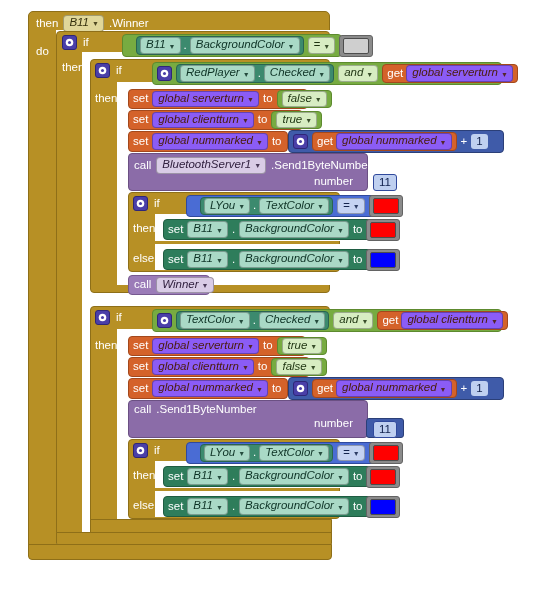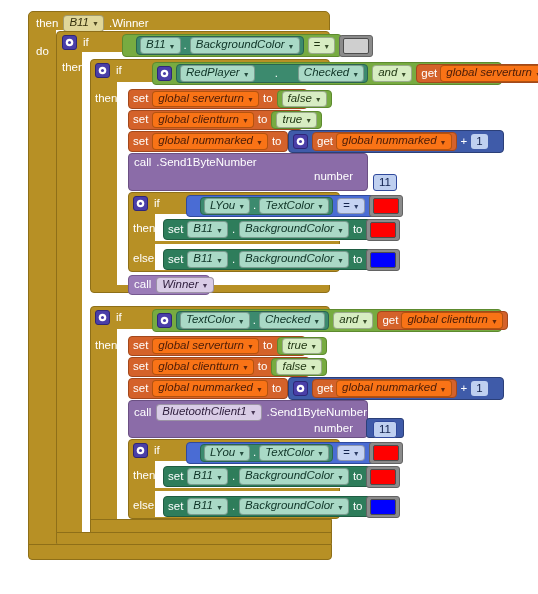--- a/index.html
+++ b/index.html
@@ -28,21 +28,21 @@
   .c-logic{background:#77AB41;border:1px solid #5d8a2e;}
   .c-compare{background:#4A6CD4;border:1px solid #30499c;}
   .c-math {background:#3F5BA9;border:1px solid #2b3f78;}
   .c-var  {background:#D4622A;border:1px solid #a3481c;}
   .c-comp {background:#3C8A6E;border:1px solid #2a6450;}
   .c-comp-set{background:#2E7D5B;border:1px solid #1f5c42;}
   .c-bt   {background:#8B6CA8;border:1px solid #6b5083;}
   .c-proc {background:#9B7CB8;border:1px solid #76598f;}
   .fld-greenl{background:#D7EDC2;color:#1d3310;}
   .fld-teal{background:#A9D9C6;color:#0e3326;}
-  .fld-orange{background:#f97316;color:#4a1c08;}
+  .fld-orange{background:#8b5cf6;color:#4a1c08;}
   .fld-purple{background:#D9CCE6;color:#31203f;}
   .fld-blue{background:#C5D2F2;color:#13224d;}
   .fld-num{background:#BFD0F0;color:#10204c;border-radius:3px;padding:1px 5px 2px;}
   .fld-gold{background:#E0D79A;color:#35300d;}
 
   
   .gear{
     width:13px;height:13px;border-radius:3px;background:#4A3FA8;
     border:1px solid #2e2678;display:inline-flex;align-items:center;
     justify-content:center;flex:none;
@@ -121,21 +121,21 @@
   <span class="lbl">if</span>
 </div>
 
 <div class="blk c-logic row" style="left:152px;top:62px;width:350px;height:23px;padding:0 4px;gap:4px;">
   <span class="gear">
     <svg width="9" height="9" viewBox="0 0 10 10">
         <circle cx="5" cy="5" r="4.2" fill="#ffffff"></circle>
         <circle cx="5" cy="5" r="1.7" fill="#4A3FA8"></circle>
       </svg>
   </span>
-  <div class="blk c-comp row" style="position:relative;left:0;top:0;height:19px;padding:0 3px;gap:20px;display:flex;">
+  <div class="blk c-comp row" style="position:relative;left:0;top:0;height:19px;padding:0 3px;gap:3px;display:flex;">
     <span class="fld fld-teal">
       <span>RedPlayer</span>
       <span class="caret">▼</span>
     </span>
     <span class="lbl">.</span>
     <span class="fld fld-teal">
       <span>Checked</span>
       <span class="caret">▼</span>
     </span>
   </div>
@@ -206,20 +206,24 @@
       <span class="caret">▼</span>
     </span>
   </div>
   <span class="lbl">+</span>
   <span class="fld-num">1</span>
 </div>
 
 <div class="blk c-bt" style="left:128px;top:153px;width:240px;height:38px;">
   <div class="row" style="padding:3px 5px 0 5px;gap:5px;">
     <span class="lbl">call</span>
+    <span class="fld fld-purple">
+      <span>BluetoothServer1</span>
+      <span class="caret">▼</span>
+    </span>
     <span class="lbl">.Send1ByteNumber</span>
   </div>
   <div class="row" style="justify-content:flex-end;padding:2px 4px 0 0;gap:5px;">
     <span class="lbl">number</span>
     <span class="notch"></span>
   </div>
 </div>
 <span class="fld-num" style="position:absolute;left:373px;top:174px;border:1px solid #30499c;">11</span>
 <div style="position:absolute;left:366px;top:171px;width:36px;height:18px;background:#3F5BA9;border:1px solid #2b3f78;border-radius:3px;z-index:-1;"></div>
 
@@ -401,24 +405,20 @@
       <span class="caret">▼</span>
     </span>
   </div>
   <span class="lbl">+</span>
   <span class="fld-num">1</span>
 </div>
 
 <div class="blk c-bt" style="left:128px;top:400px;width:240px;height:38px;">
   <div class="row" style="padding:3px 5px 0 5px;gap:5px;">
     <span class="lbl">call</span>
-    <span class="fld fld-purple">
-      <span>BluetoothClient1</span>
-      <span class="caret">▼</span>
-    </span>
     <span class="lbl">.Send1ByteNumber</span>
   </div>
   <div class="row" style="justify-content:flex-end;padding:2px 4px 0 0;gap:5px;">
     <span class="lbl">number</span>
     <span class="notch"></span>
   </div>
 </div>
 <div style="position:absolute;left:366px;top:418px;width:36px;height:18px;background:#3F5BA9;border:1px solid #2b3f78;border-radius:3px;"></div>
 <span class="fld-num" style="position:absolute;left:373px;top:421px;border:1px solid #30499c;">11</span>
 

